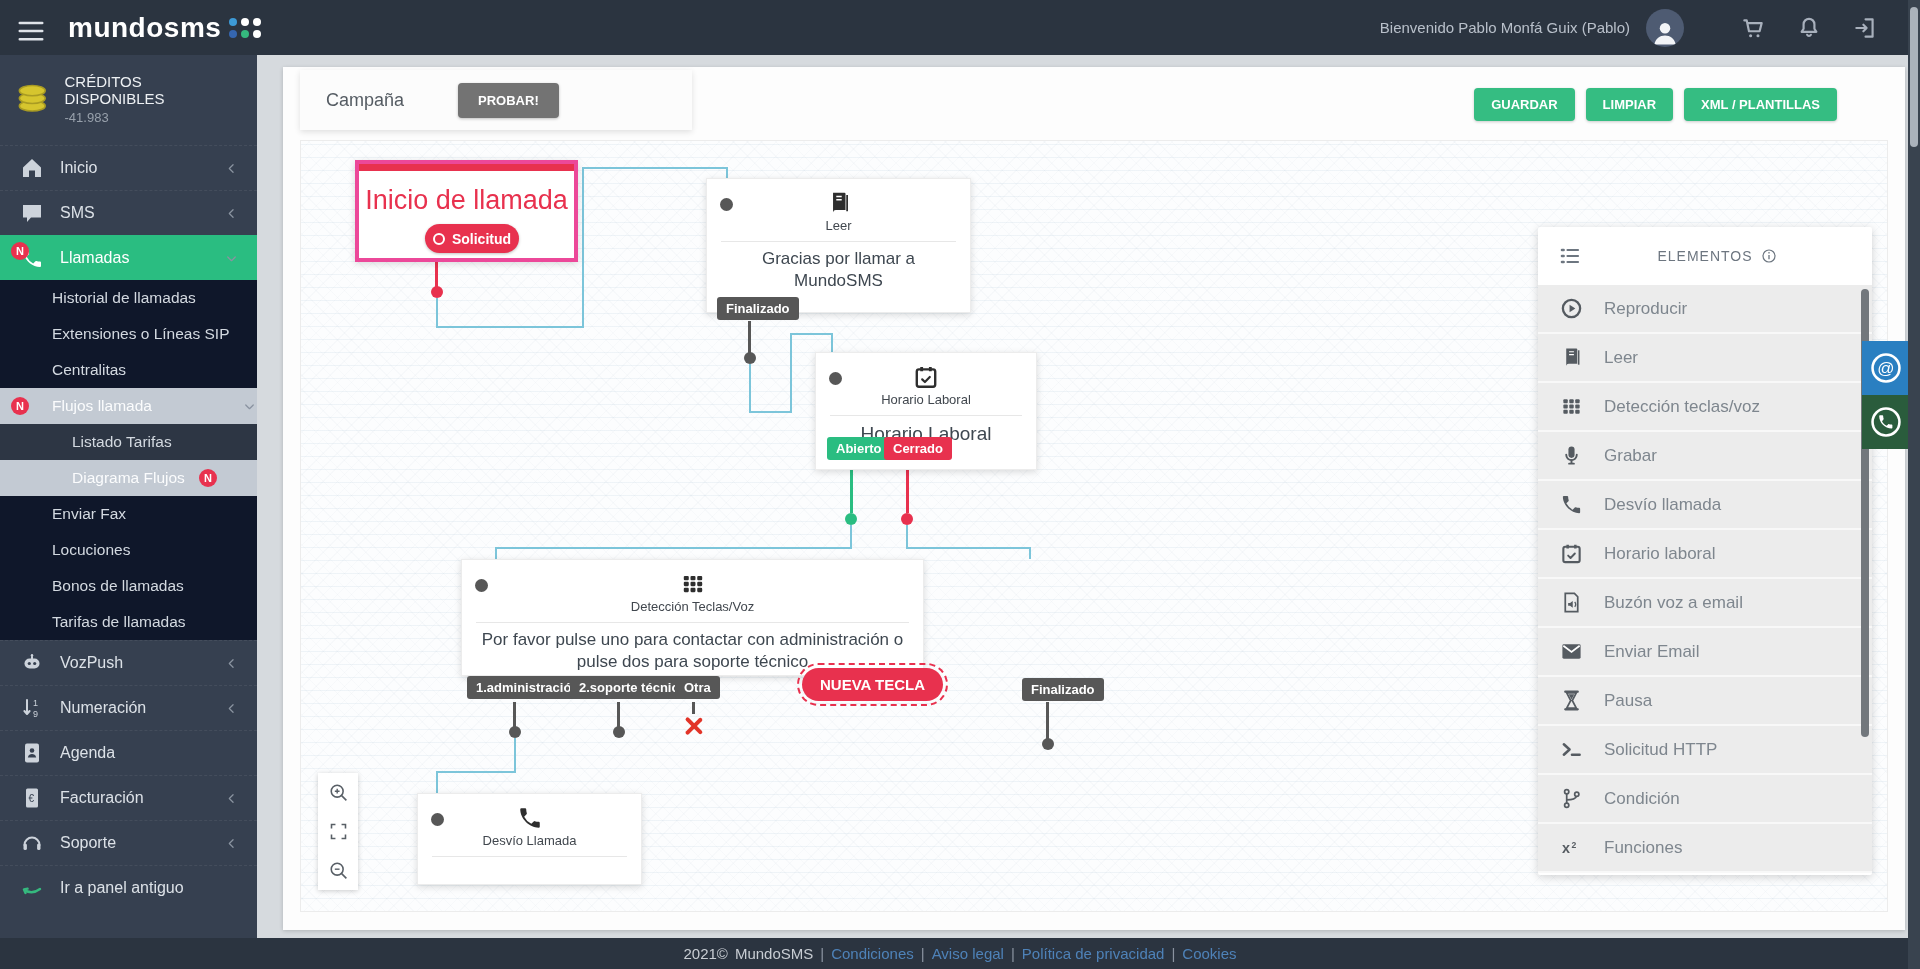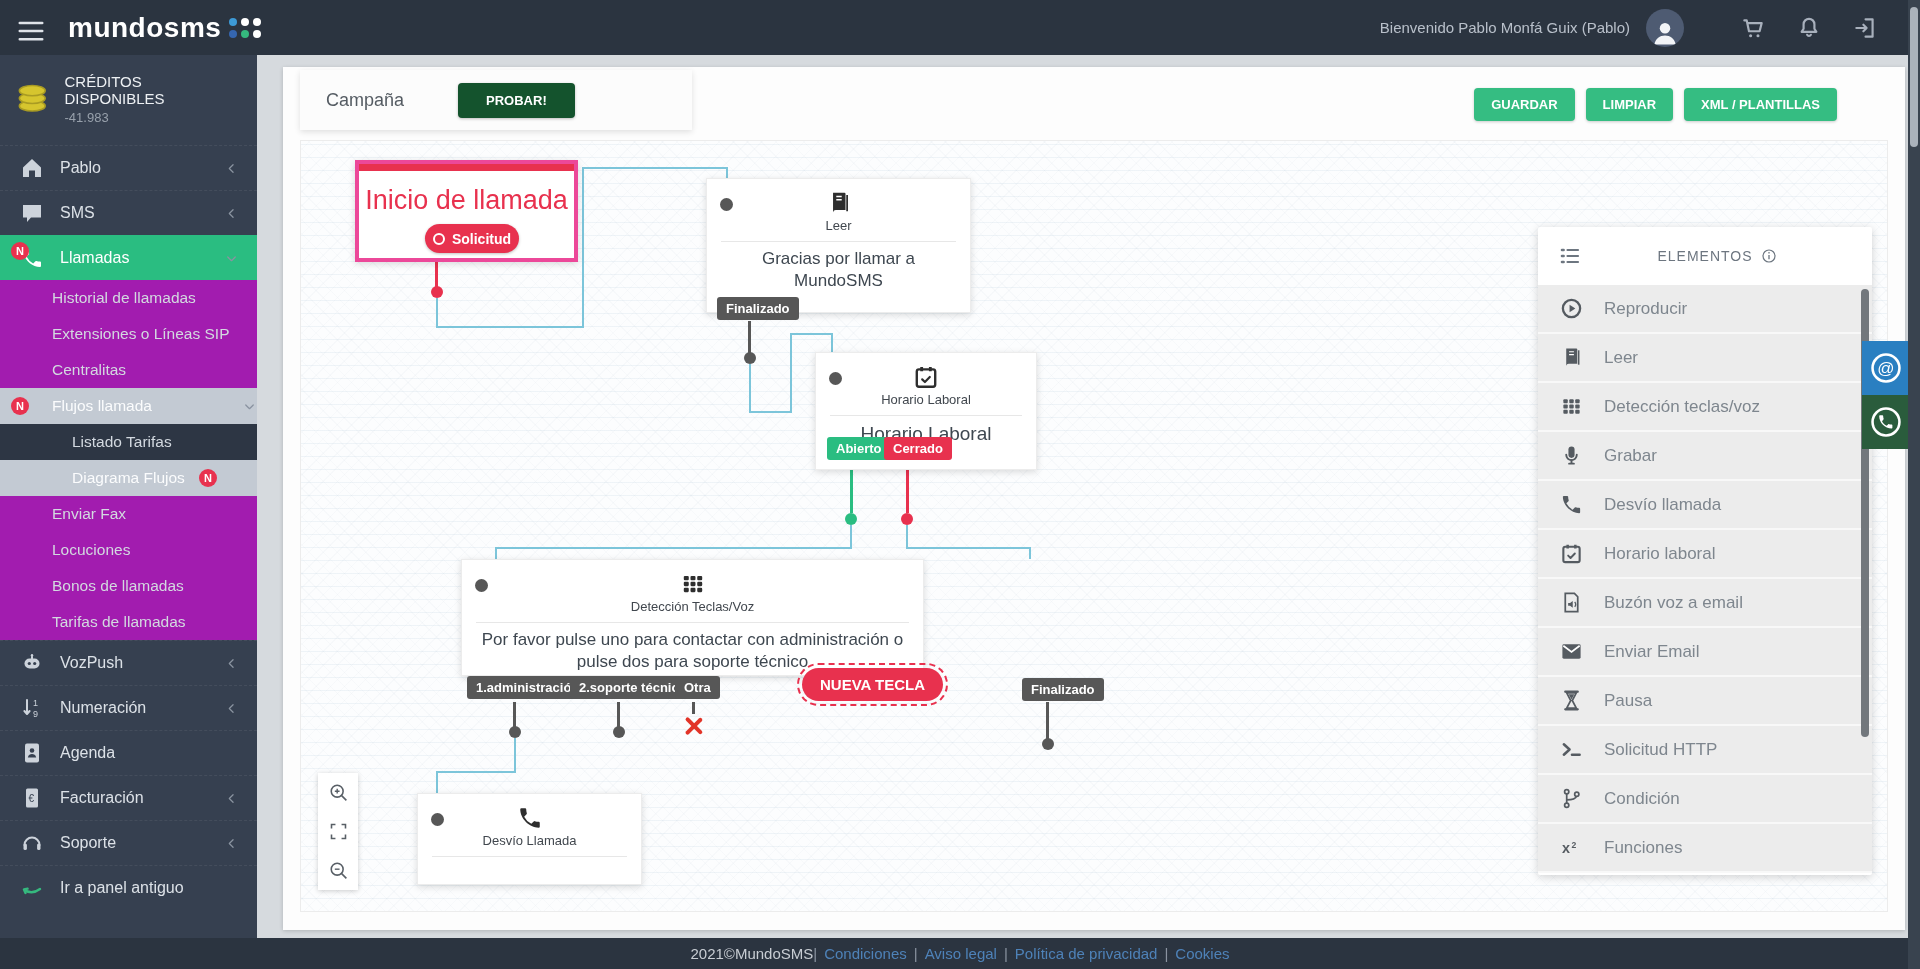--- a/index.html
+++ b/index.html
@@ -32,41 +32,41 @@
   .credits-label { color:#eef1f4; font-size:15px; }
   .credits-value { color:#97a0ab; font-size:13px; margin-top:3px; }
   .menu { margin-top:4px; }
   .mi { position:relative; display:flex; align-items:center; cursor:pointer; }
   .mi.top { height:45px; padding:0 18px 0 20px; font-size:16px; color:#dce1e7;
     border-top:1px dashed rgba(255,255,255,.07); }
   .mi.top .mi-icon { width:24px; height:24px; margin-right:16px; color:#cdd3db; }
   .mi-icon svg { width:100%; height:100%; }
   .mi.top.active-green { background:#2abd81; color:#fff; border-top-color:transparent; }
   .mi.top.active-green .mi-icon{ color:#fff; }
-  .mi.sub { height:36px; padding-left:52px; background:#a21caf; font-size:15.5px; color:#d3d9e0; }
+  .mi.sub { height:36px; padding-left:52px; background:#0f172a; font-size:15.5px; color:#d3d9e0; }
   .mi.sub2 { height:36px; padding-left:72px; background:#2d3644; font-size:15.5px; color:#d3d9e0; }
   .mi.active-gray { background:#c3cad3; color:#fbfcfd; }
   .mi-chevron { margin-left:auto; width:15px; height:15px; color:#8a93a0; }
   .mi-chevron svg{ width:100%; height:100%; }
   .nbadge { width:18px; height:18px; border-radius:50%; background:#e8314e; color:#fff;
     font-size:11px; font-weight:bold; display:flex; align-items:center; justify-content:center; }
   .nbadge.pos-icon { position:absolute; left:11px; top:6px; }
   .nbadge.pos-left { position:absolute; left:11px; top:50%; transform:translateY(-50%); }
   .nbadge.pos-right { margin-left:14px; }
 
   
   .main { position:absolute; left:257px; top:55px; width:1651px; height:883px; background:#d6dade; }
   .card { position:absolute; left:26px; top:12px; width:1622px; height:863px; background:#fdfdfd;
     box-shadow:0 1px 4px rgba(0,0,0,.18); overflow:hidden; }
   .campaign-box { position:absolute; left:17px; top:3px; height:60px; width:392px; background:#fcfcfc;
     box-shadow:0 2px 6px rgba(0,0,0,.12); display:flex; align-items:center; padding:0 26px; z-index:6; }
   .campaign-label { font-size:18px; color:#555c63; }
   .btn { border:none; border-radius:4px; color:#fff; font-weight:bold; font-size:13px;
     font-family:inherit; cursor:pointer; }
-  .btn-orange { background:#14532d; padding:10px 28px; margin-left:54px; box-shadow:0 1px 3px rgba(0,0,0,.25); }
+  .btn-orange { background:#737373; padding:10px 20px; margin-left:54px; box-shadow:0 1px 3px rgba(0,0,0,.25); }
   .btn-row { position:absolute; right:68px; top:21px; display:flex; gap:11px; z-index:6; }
   .btn-green { background:#35bd82; height:33px; padding:0 17px; box-shadow:0 1px 3px rgba(0,0,0,.2); }
 
   
   .pattern { position:absolute; left:17px; top:73px; width:1588px; height:772px;
     border:1px solid #ececec; background:
       repeating-linear-gradient(0deg, transparent 0 12px, rgba(118,160,190,.10) 12px 13px),
       repeating-linear-gradient(45deg, transparent 0 9px, rgba(150,170,190,.05) 9px 10px),
       repeating-linear-gradient(-45deg, transparent 0 9px, rgba(150,170,190,.05) 9px 10px),
       #fcfdfe; z-index:1; }
@@ -139,21 +139,21 @@
   .edge-btn { position:absolute; left:1862px; width:48px; height:54px; z-index:30;
     display:flex; align-items:center; justify-content:center; color:#fff; cursor:pointer; }
   .edge-btn svg{ width:34px; height:34px; }
 
   
   .vscroll { position:absolute; left:1908px; top:0; width:12px; height:969px; background:#39434f; z-index:40; }
   .vscroll-thumb { position:absolute; left:2px; top:7px; width:8px; height:140px; background:#aab2bb; border-radius:4px; }
 
   
   .footer { position:absolute; left:0; top:938px; width:1920px; height:31px; background:#2b3440;
-    display:flex; align-items:center; justify-content:center; font-size:15px; z-index:20; }
+    display:flex; align-items:center; justify-content:center; gap:7px; font-size:15px; z-index:20; }
   .footer .copy { color:#c8cdd3; }
   .footer .sep { color:#8a93a0; }
   .footer a { color:#4e82b8; text-decoration:none; cursor:pointer; }
 </style>
 </head>
 <body>
 
 <div class="topbar">
   <span class="hamburger"><svg viewBox="0 0 24 24">
         <path d="M3 5.5h18M3 12h18M3 18.5h18" fill="none" stroke="currentColor" stroke-width="2" stroke-linecap="round" stroke-linejoin="round"></path>
@@ -207,21 +207,21 @@
     <span>
       <div class="credits-label">CRÉDITOS DISPONIBLES</div>
       <div class="credits-value">-41.983</div>
     </span>
   </div>
   <div class="menu" id="sidebar-menu">
       <div class="mi top">
         <span class="mi-icon"><svg viewBox="0 0 24 24">
             <path d="M3 11.5 12 3l9 8.5V21h-6v-6.5h-6V21H3z" fill="currentColor"></path>
           </svg></span>
-        <span class="mi-label">Pablo</span>
+        <span class="mi-label">Inicio</span>
         <span class="mi-chevron"><svg viewBox="0 0 24 24">
             <path d="M14.5 6 8.5 12l6 6" fill="none" stroke="currentColor" stroke-width="2" stroke-linecap="round" stroke-linejoin="round"></path>
           </svg></span>
       </div>
       <div class="mi top">
         <span class="mi-icon"><svg viewBox="0 0 24 24">
             <path d="M3 4h18v12.5h-10L7 21v-4.5H3z" fill="currentColor"></path>
           </svg></span>
         <span class="mi-label">SMS</span>
         <span class="mi-chevron"><svg viewBox="0 0 24 24">

